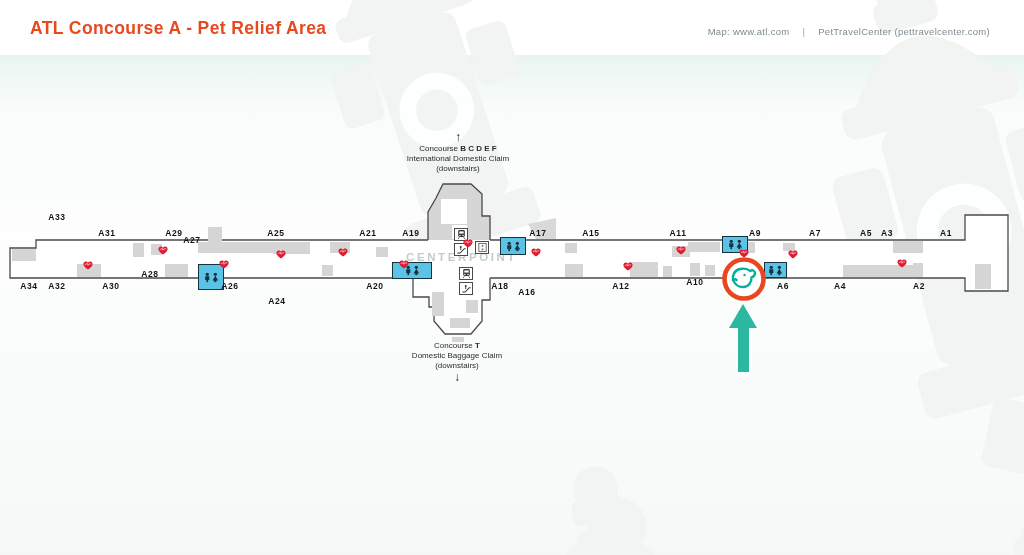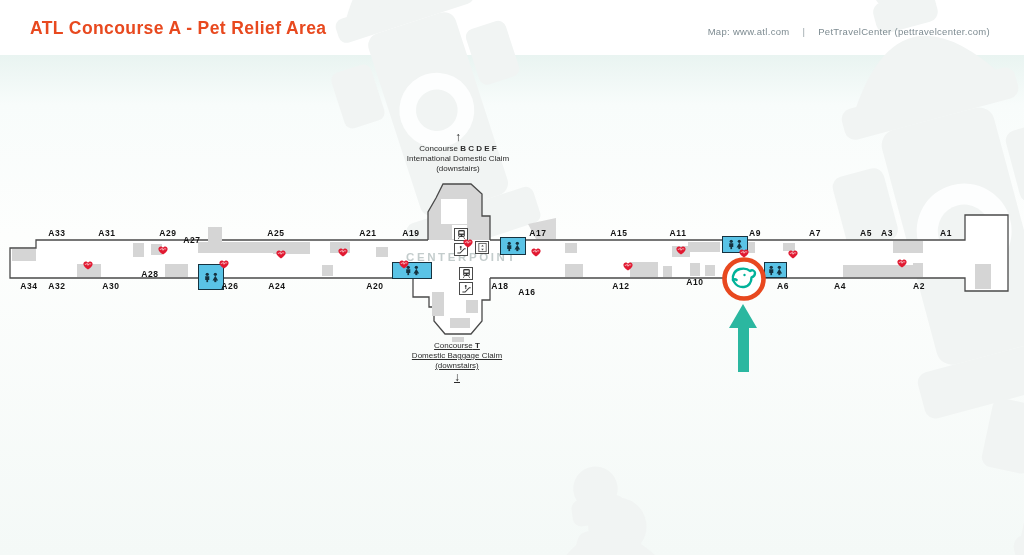--- a/index.html
+++ b/index.html
@@ -23,21 +23,21 @@
   .gate-label{position:absolute;transform:translateX(-50%);font-size:8.5px;font-weight:700;letter-spacing:.6px;color:#141414;white-space:nowrap;z-index:6;}
   .heart{position:absolute;z-index:6;line-height:0;}
   .restroom{position:absolute;background:#5AC3E6;border:1.5px solid #16323F;box-sizing:border-box;display:flex;align-items:center;justify-content:center;z-index:5;line-height:0;}
   .tbox{position:absolute;width:14px;height:13px;background:#fff;border:1px solid #4a4a4a;box-sizing:border-box;display:flex;align-items:center;justify-content:center;z-index:5;line-height:0;}
   #centerpoint-label{position:absolute;left:406px;top:251px;font-size:11.5px;font-weight:700;letter-spacing:2.6px;color:rgba(178,190,190,.78);z-index:4;white-space:nowrap;}
   
   .anno{position:absolute;width:200px;text-align:center;color:#2b2b2b;font-size:8px;line-height:10px;z-index:6;}
   .anno b{font-weight:700;margin-top:15px;}
   .anno .arr{font-size:12px;line-height:13px;font-weight:600;color:#1c1c1c;}
   #anno-north{left:358px;top:131px;}
-  #anno-south{left:357px;top:341px;text-decoration:underline;}
+  #anno-south{left:357px;top:341px;}
 </style>
 </head>
 <body>
 
 <div id="stage">
 
   <svg width="0" height="0" style="position:absolute">
     <defs>
       <symbol id="sym-heart" viewBox="0 0 10 9">
         <path d="M5,8.6 C1.6,6.2 0.4,4.4 0.4,2.9 C0.4,1.4 1.5,0.4 2.8,0.4 C3.8,0.4 4.6,1 5,1.8 C5.4,1 6.2,0.4 7.2,0.4 C8.5,0.4 9.6,1.4 9.6,2.9 C9.6,4.4 8.4,6.2 5,8.6 Z" fill="#E11931"></path>
@@ -105,41 +105,41 @@
     <path d="M428,240 H36 V248 H10 V278 H413 M490,240 H965 V215 H1008 V291 H965 V278 H490" fill="none" stroke="#4A4A4A" stroke-width="1.3"></path>
 
     <path d="M428,240 V212 L436,198 L443,184 H471 L482,194 V216 H490 V240" fill="#d6d6d6" stroke="#4A4A4A" stroke-width="1.3"></path>
 
     <polygon points="528,224 556,218 556,239 536,239" fill="#d9d9d9"></polygon>
 
     <path d="M413,278 V297 H429 V307 H434 V321 L445,334 H471 L482,321 V300 H490 V278" fill="#ffffff" stroke="#4A4A4A" stroke-width="1.3"></path>
   </svg>
 
   <div id="map-dynamic">
-      <div class="gate-label" style="left:57px;top:228px">A33</div>
+      <div class="gate-label" style="left:57px;top:212px">A33</div>
       <div class="gate-label" style="left:107px;top:228px">A31</div>
-      <div class="gate-label" style="left:168px;top:228px">A29</div>
+      <div class="gate-label" style="left:174px;top:228px">A29</div>
       <div class="gate-label" style="left:192px;top:235px">A27</div>
       <div class="gate-label" style="left:276px;top:228px">A25</div>
       <div class="gate-label" style="left:368px;top:228px">A21</div>
       <div class="gate-label" style="left:411px;top:228px">A19</div>
       <div class="gate-label" style="left:538px;top:228px">A17</div>
-      <div class="gate-label" style="left:619px;top:228px">A15</div>
+      <div class="gate-label" style="left:591px;top:228px">A15</div>
       <div class="gate-label" style="left:678px;top:228px">A11</div>
       <div class="gate-label" style="left:755px;top:228px">A9</div>
       <div class="gate-label" style="left:815px;top:228px">A7</div>
       <div class="gate-label" style="left:866px;top:228px">A5</div>
       <div class="gate-label" style="left:887px;top:228px">A3</div>
       <div class="gate-label" style="left:946px;top:228px">A1</div>
       <div class="gate-label" style="left:29px;top:281px">A34</div>
       <div class="gate-label" style="left:57px;top:281px">A32</div>
       <div class="gate-label" style="left:111px;top:281px">A30</div>
       <div class="gate-label" style="left:150px;top:269px">A28</div>
       <div class="gate-label" style="left:230px;top:281px">A26</div>
-      <div class="gate-label" style="left:277px;top:281px">A24</div>
+      <div class="gate-label" style="left:277px;top:296px">A24</div>
       <div class="gate-label" style="left:375px;top:281px">A20</div>
       <div class="gate-label" style="left:500px;top:281px">A18</div>
       <div class="gate-label" style="left:527px;top:287px">A16</div>
       <div class="gate-label" style="left:621px;top:281px">A12</div>
       <div class="gate-label" style="left:695px;top:277px">A10</div>
       <div class="gate-label" style="left:783px;top:281px">A6</div>
       <div class="gate-label" style="left:840px;top:281px">A4</div>
       <div class="gate-label" style="left:919px;top:281px">A2</div>
       <div class="block" style="left:12px;top:249px;width:24px;height:12px"></div>
       <div class="block" style="left:77px;top:264px;width:24px;height:13px"></div>

